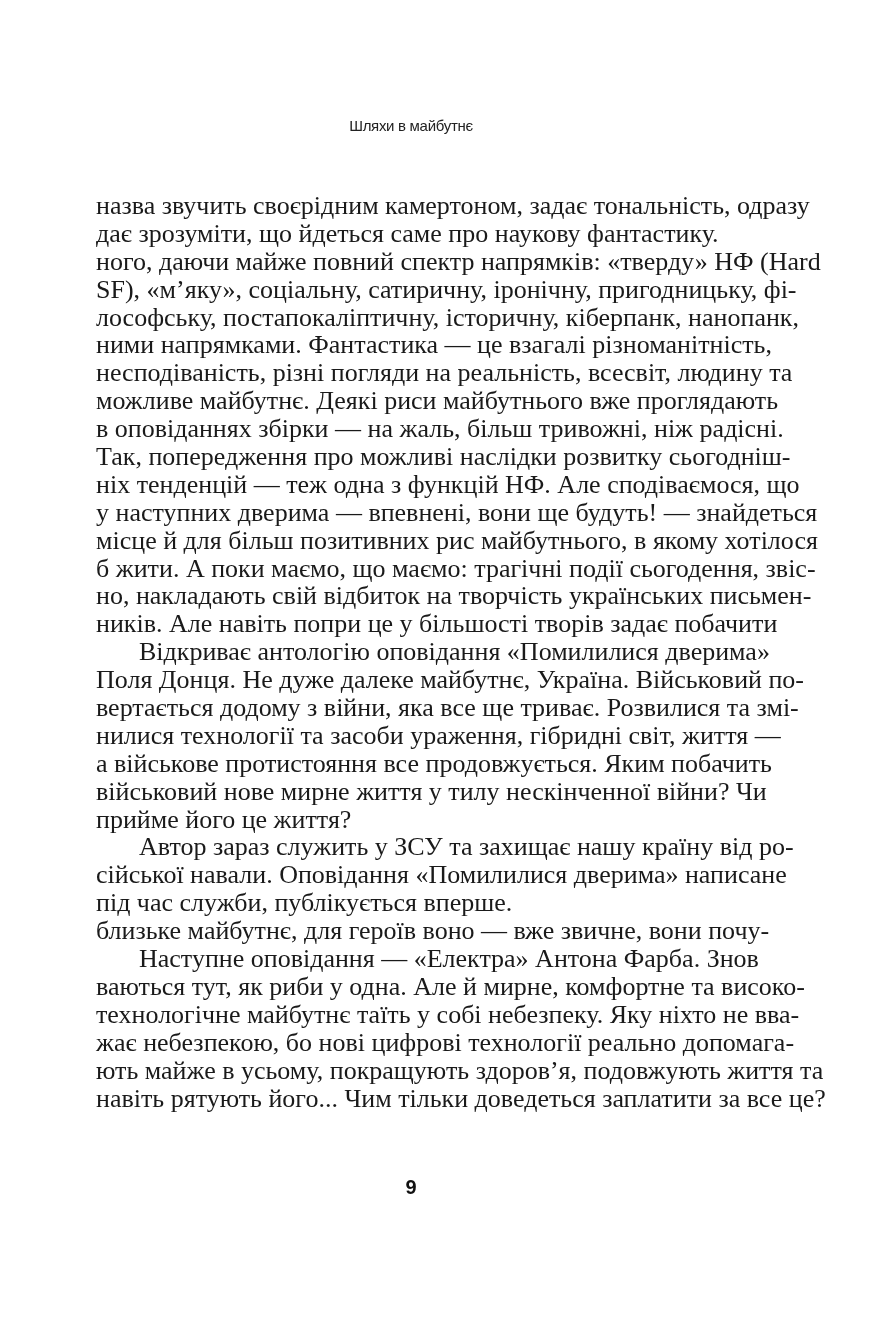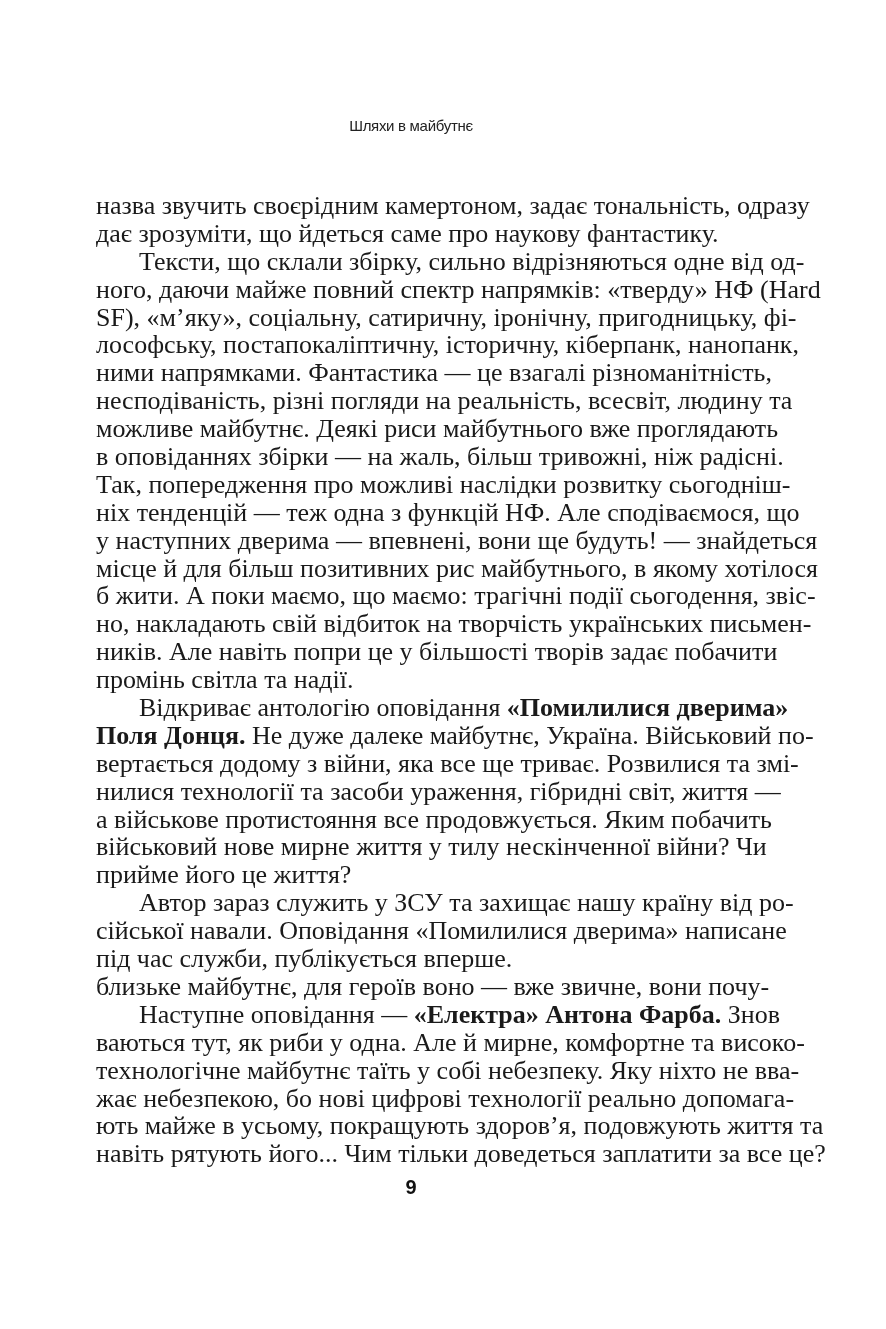--- a/index.html
+++ b/index.html
@@ -52,21 +52,21 @@
       text-align-last: justify;
       overflow: visible;
     }
     .line.last {
       text-align-last: left;
     }
     .line.indent {
       padding-left: 43px;
     }
     .bold {
-      font-weight: bold;
+      font-weight: normal;
     }
     .page-number {
       position: absolute;
       top: 1176px;
       left: 0;
       width: 822px;
       text-align: center;
       font-family: "Liberation Sans", sans-serif;
       font-weight: bold;
       font-size: 20px;
@@ -81,36 +81,34 @@
   <div class="running-header">Шляхи в майбутнє</div>
 
   <div class="text-block">
 
     <div>
       <span class="line">назва звучить своєрідним камертоном, задає тональність, одразу</span>
       <span class="line last">дає зрозуміти, що йдеться саме про наукову фантастику.</span>
     </div>
 
     <div>
-      <span class="line indent">Тексти, що склали збірку, сильно відрізняються одне від од-</span>
       <span class="line">ного, даючи майже повний спектр напрямків: «тверду» НФ (Hard</span>
       <span class="line">SF), «м’яку», соціальну, сатиричну, іронічну, пригодницьку, фі-</span>
       <span class="line">лософську, постапокаліптичну, історичну, кіберпанк, нанопанк,</span>
       <span class="line">ними напрямками. Фантастика — це взагалі різноманітність,</span>
       <span class="line">несподіваність, різні погляди на реальність, всесвіт, людину та</span>
       <span class="line">можливе майбутнє. Деякі риси майбутнього вже проглядають</span>
       <span class="line">в оповіданнях збірки — на жаль, більш тривожні, ніж радісні.</span>
       <span class="line">Так, попередження про можливі наслідки розвитку сьогодніш-</span>
       <span class="line">ніх тенденцій — теж одна з функцій НФ. Але сподіваємося, що</span>
       <span class="line">у наступних дверима — впевнені, вони ще будуть! — знайдеться</span>
       <span class="line">місце й для більш позитивних рис майбутнього, в якому хотілося</span>
       <span class="line">б жити. А поки маємо, що маємо: трагічні події сьогодення, звіс-</span>
       <span class="line">но, накладають свій відбиток на творчість українських письмен-</span>
       <span class="line">ників. Але навіть попри це у більшості творів задає побачити</span>
-      <span class="line last">промінь світла та надії.</span>
     </div>
 
     <div>
       <span class="line indent"><span>Відкриває антологію оповідання</span> <span class="bold">«Помилилися дверима»</span></span>
       <span class="line"><span class="bold">Поля Донця.</span> <span>Не дуже далеке майбутнє, Україна. Військовий по-</span></span>
       <span class="line">вертається додому з війни, яка все ще триває. Розвилися та змі-</span>
       <span class="line">нилися технології та засоби ураження, гібридні світ, життя —</span>
       <span class="line">а військове протистояння все продовжується. Яким побачить</span>
       <span class="line">військовий нове мирне життя у тилу нескінченної війни? Чи</span>
       <span class="line last">прийме його це життя?</span>

